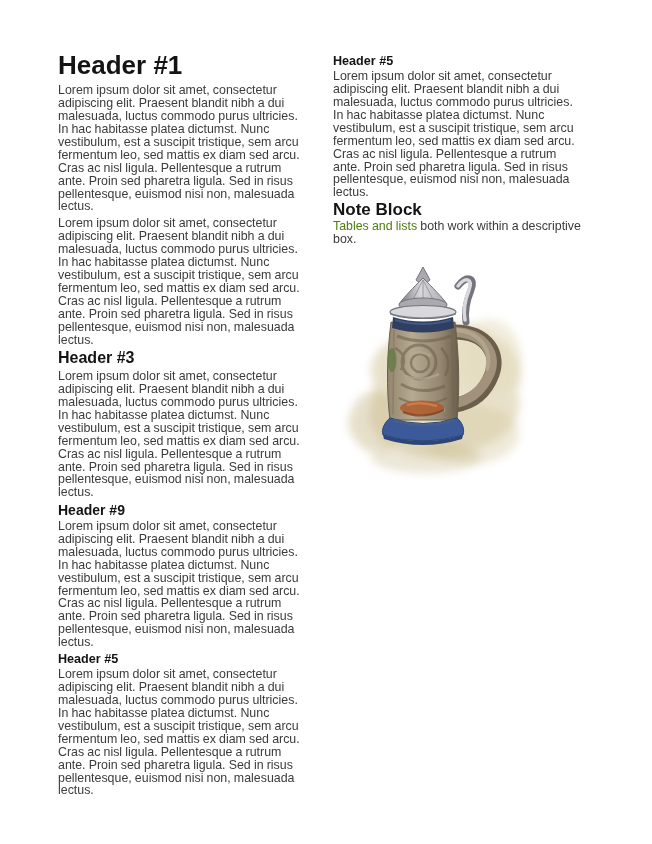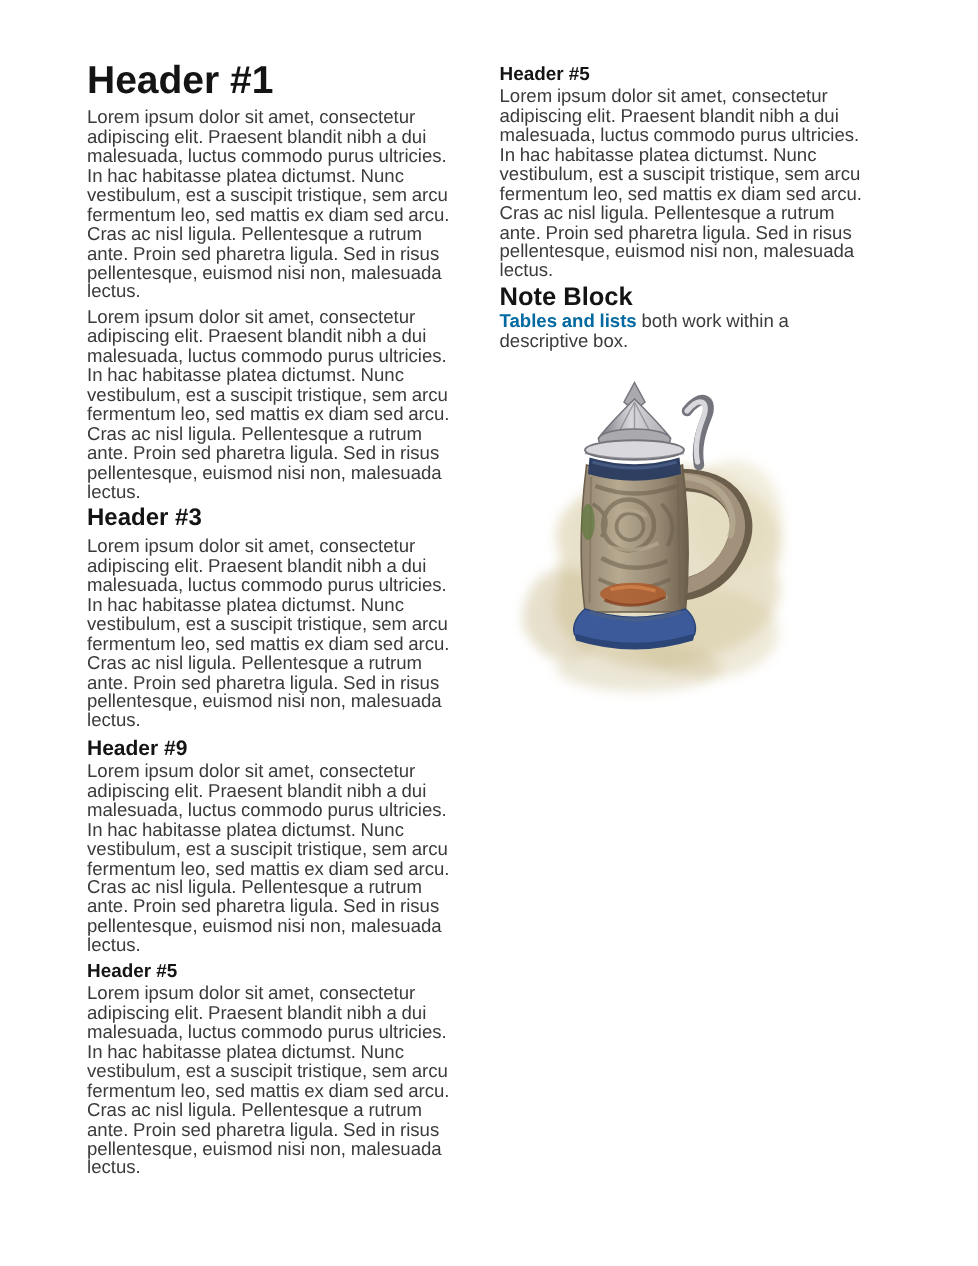--- a/index.html
+++ b/index.html
@@ -1,40 +1,40 @@
 <!DOCTYPE html>
 <html style="--c-watercolor: #d6c9a0; --c-watercolor-dark: #c8b98c; --c-watercolor-light: #e4dbbc; --c-pewter-light: #d9d9dd; --c-pewter: #a9a9ae; --c-pewter-dark: #74747c; --c-navy-band: #2e3f61; --c-navy-band-light: #4a5f8a; --c-base-blue: #3c5a9a; --c-base-blue-dark: #2b4577; --c-body-light: #b7aa91; --c-body-mid: #93856f; --c-body-dark: #6b5e4b; --c-handle-mid: #a2927c; --c-rust: #ad5a2c; --c-rust-light: #cf7f48; --c-green: #5f7a3f;"><head>
 <meta charset="utf-8">
 <style>
   html,body{margin:0;padding:0;background:#ffffff;}
   .page{
     position:relative;
     width:652px;height:844px;
     box-sizing:border-box;
-    padding:40px 36px 0 58px;
+    padding:52px 36px 0 58px;
     background:#ffffff;
     font-family:"Liberation Sans","DejaVu Sans",sans-serif;
     display:flex;gap:22px;
     overflow:hidden;
   }
   .col{width:253px;flex:0 0 253px;}
   h1,h2,h3,h4,h5,h6{color:#141414;margin:0;line-height:1.05;font-weight:bold;}
   h1{font-size:26px;margin:0 0 5px;}
   h2{font-size:21px;margin:5px 0 4px;}
   h3{font-size:16px;margin:4px 0 3px;}
   h4{font-size:14px;margin:4px 0 2px;}
   h5{font-size:12.6px;margin:3px 0 2px;}
   h6{font-size:17px;margin:2px 0 1px;}
   p{
     font-size:12.4px;line-height:12.9px;
     color:#3b3b3b;margin:0 0 4px;
     word-spacing:-0.3px;
   }
   p.tight{margin:0 0 2px;}
-  .bold-inline{font-weight:bold;color:#0369a1;}
+  .bold-inline{font-weight:normal;color:#4d7c0f;}
   .illustration{
     margin:16px 0 0 8px;
     width:200px;height:222px;
   }
   .illustration svg{display:block;width:100%;height:100%;}
 </style>
 </head>
 <body>
 
 <div class="page">

